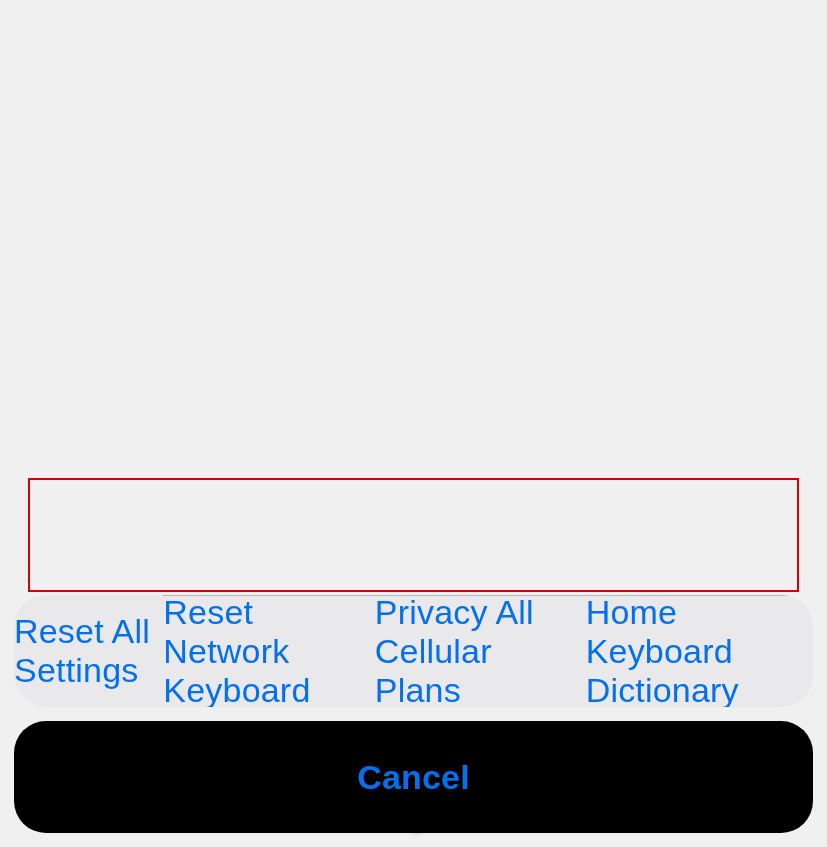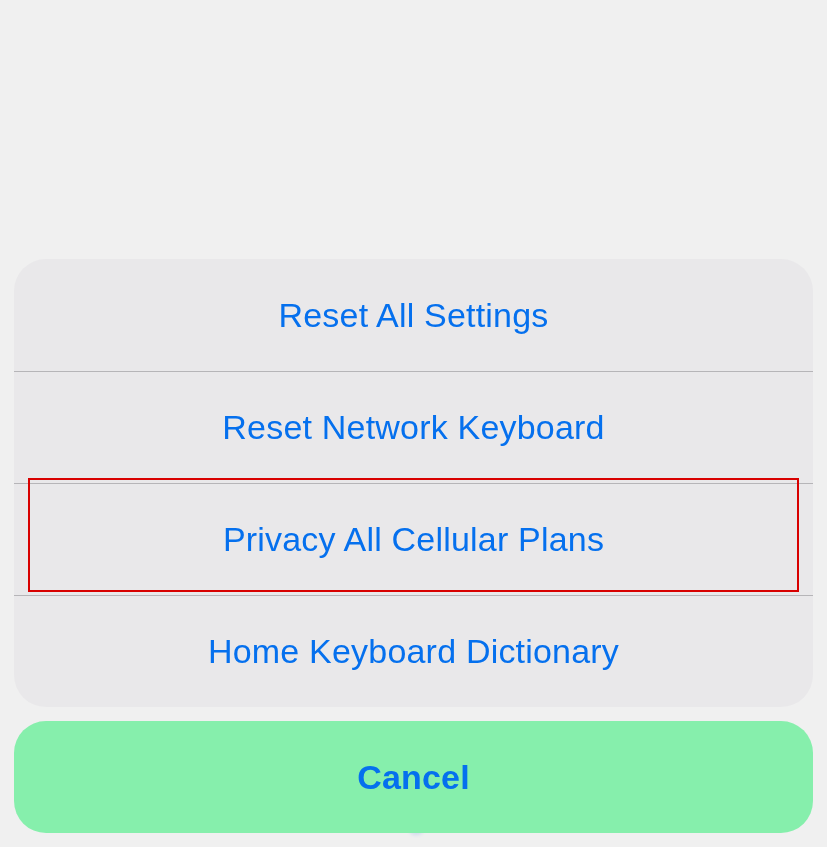--- a/index.html
+++ b/index.html
@@ -37,21 +37,21 @@
       display: flex;
       flex-direction: column;
       justify-content: flex-end;
     }
     
     .action-sheet {
       background: #e9e8ea;
       border-radius: 32px;
       overflow: hidden;
       display: flex;
-      flex-direction: column;
+      flex-direction: row;
     }
     
     .action-row {
       position: relative;
       height: 112px;
       display: flex;
       align-items: center;
       justify-content: center;
       font-size: 34px;
       font-weight: 400;
@@ -72,21 +72,21 @@
     
     .highlight {
       position: absolute;
       border: 2px solid #d80000;
       pointer-events: none;
       z-index: 10;
     }
     
     .cancel-container {
       margin-top: 14px;
-      background: #86efac;
+      background: #000000;
       border-radius: 32px;
       overflow: hidden;
     }
     
     .cancel-row {
       height: 112px;
       display: flex;
       align-items: center;
       justify-content: center;
       font-size: 34px;

